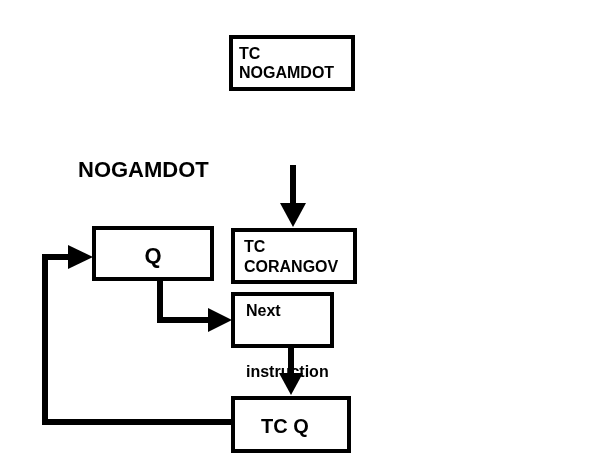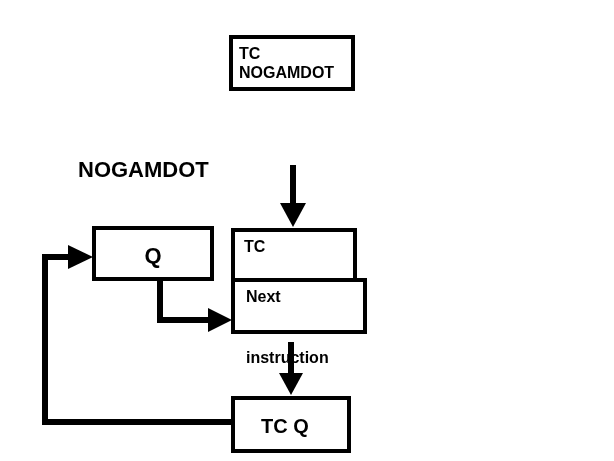--- a/index.html
+++ b/index.html
@@ -48,22 +48,23 @@
   <div class="lbl small" style="left:6px; top:5px;">TC</div>
   <div class="lbl small" style="left:6px; top:24px;">NOGAMDOT</div>
 </div>
 
 <div class="box" style="left:92px; top:226px; width:122px; height:55px;">
   <div class="lbl big" style="left:0; right:0; top:13px; text-align:center;">Q</div>
 </div>
 
 <div class="box" style="left:231px; top:228px; width:126px; height:56px;">
   <div class="lbl small" style="left:9px; top:5px;">TC</div>
+  <div class="lbl small" style="left:9px; top:25px;">CORANGOV</div>
 </div>
 
-<div class="box" style="left:231px; top:278px; width:136px; height:56px;">
+<div class="box" style="left:231px; top:292px; width:103px; height:56px;">
   <div class="lbl small" style="left:11px; top:5px;">Next</div>
   <div class="lbl small" style="left:11px; top:26px;margin-top:40px;">instruction</div>
 </div>
 
 <div class="box" style="left:231px; top:396px; width:120px; height:57px;">
   <div class="lbl" style="left:26px; top:15px; font-size:20px;">TC Q</div>
 </div>
 
 </body></html>

